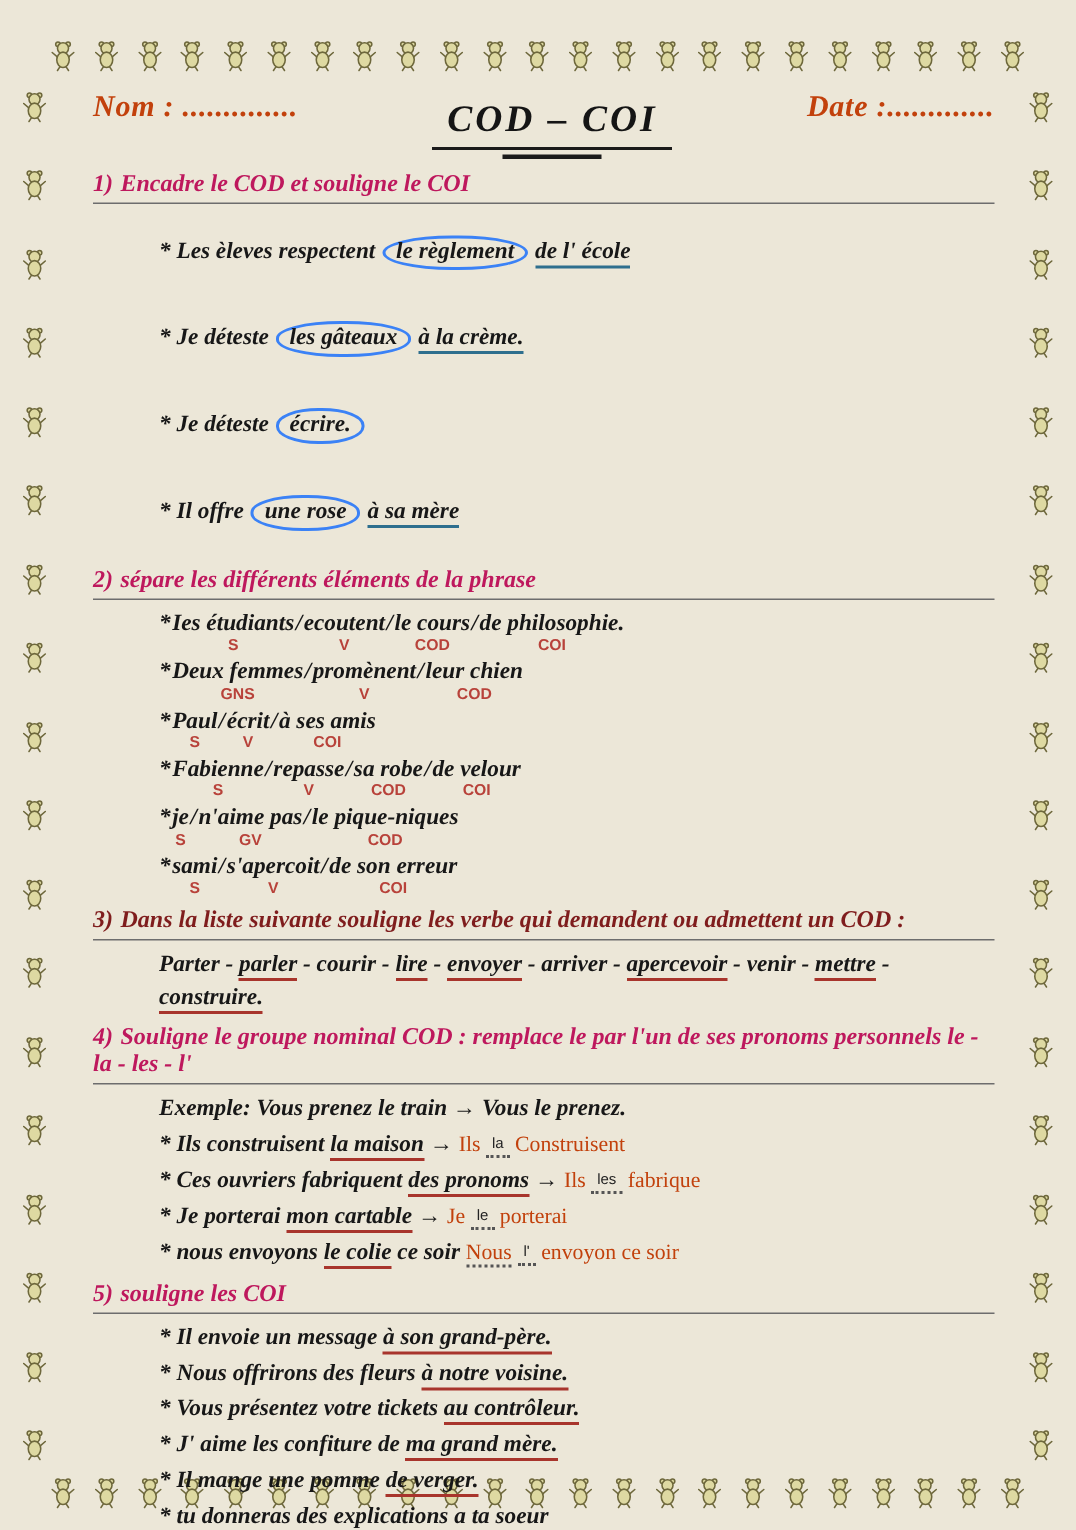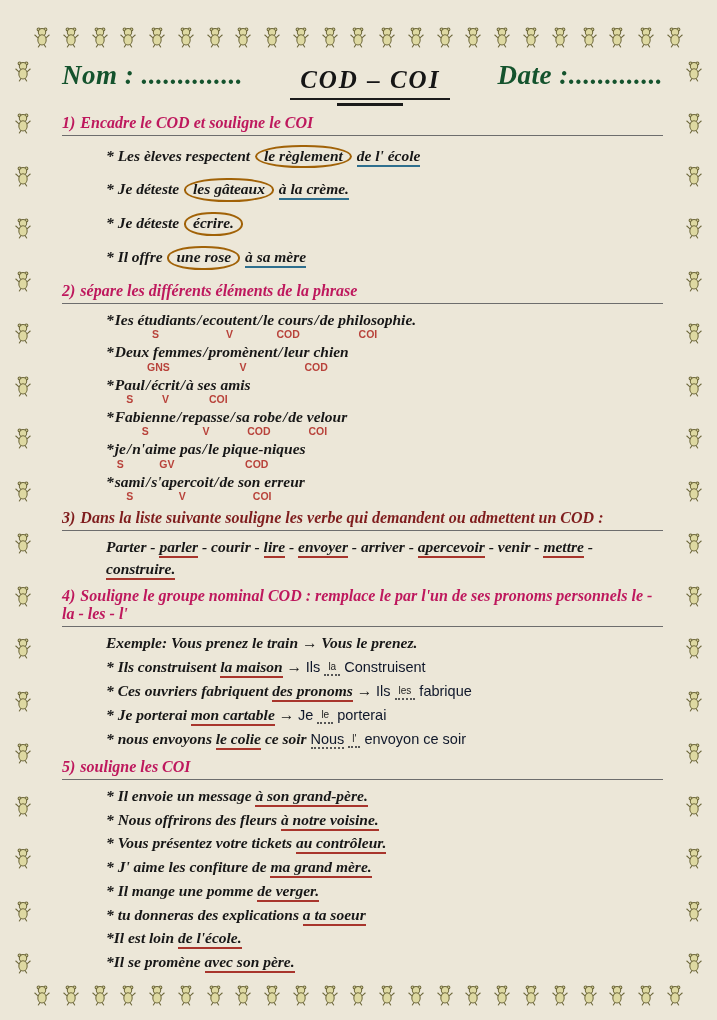--- a/index.html
+++ b/index.html
@@ -14,40 +14,40 @@
   .decor-row{position:absolute;left:34px;right:34px;display:flex;justify-content:space-between;height:24px;}
   #decor-top{top:26px;}
   #decor-bottom{bottom:12px;}
   .decor-col{position:absolute;top:60px;bottom:46px;width:20px;display:flex;flex-direction:column;justify-content:space-between;align-items:center;}
   #decor-left{left:13px;}
   #decor-right{right:13px;}
   .fig{width:16px;height:22px;display:block;}
   
   .content{position:absolute;top:50px;left:62px;right:54px;bottom:38px;}
   .header{display:flex;justify-content:space-between;align-items:flex-start;}
-  .nom,.date{font-size:27px;font-weight:bold;font-style:italic;color:#14532d;letter-spacing:.5px;padding-top:10px;}
+  .nom,.date{font-size:20px;font-weight:bold;font-style:italic;color:#c2410c;letter-spacing:.5px;padding-top:10px;}
   .title-wrap{margin-top:16px;text-align:left;}
   .title{font-size:25px;font-weight:bold;font-style:italic;letter-spacing:2px;color:#151515;border-bottom:2.5px solid #1b1b1b;padding:0 10px 4px;display:inline-block;}
   .title-rule2{width:66px;height:2.5px;background:#1b1b1b;margin:3px auto 0;}
   
   .section{margin-top:7px;}
   .sec-heading{font-size:16px;font-weight:bold;font-style:italic;border-bottom:1.4px solid #6d6d6d;padding:1px 0 3px;}
   .sec-heading.red{color:#be185d;}
   .sec-heading.dark{color:#7f1d1d;}
   .sec-num{margin-right:5px;}
   .items{padding-left:44px;padding-top:3px;}
   .line{font-size:15.5px;font-weight:bold;font-style:italic;color:#171717;margin:2px 0;line-height:1.4;}
   .line.labeled{line-height:1.25;margin:3px 0;}
   .line.labeled .lseg{display:inline-block;vertical-align:top;text-align:center;margin-right:1px;}
   .part-text{display:block;}
   .part-label{display:block;font-size:10.5px;line-height:9px;color:#b8423a;font-weight:bold;font-style:normal;font-family:"Liberation Sans", sans-serif;margin-top:1px;}
-  .seg-circle{display:inline-block;border:2px solid #a16207;border-radius:48%;padding:0 7px 2px;margin:4px 1px;line-height:1.15;}
+  .seg-circle{display:inline-block;border:2px solid #3b82f6;border-radius:48%;padding:0 7px 2px;margin:16px 1px;line-height:1.15;}
   .seg-ul-blue{border-bottom:2px solid #2e6f8e;padding-bottom:1px;}
   .seg-ul-red{border-bottom:2px solid #a8352c;padding-bottom:1px;}
-  .seg-ans{font-style:normal;font-weight:400;font-size:14.5px;font-family:Liberation Sans, sans-serif;color:#0f172a;}
+  .seg-ans{font-style:normal;font-weight:400;font-size:14.5px;font-family:Liberation Serif, serif;color:#c2410c;}
   .seg-fill{font-style:normal;font-weight:400;font-size:10px;font-family:"Liberation Sans", sans-serif;color:#232323;border-bottom:2px dotted #555;padding:0 4px;position:relative;top:-2px;display:inline-block;}
   .seg-dotted{border-bottom:2px dotted #555;}
 </style>
 </head>
 <body>
 
 <svg width="0" height="0" style="position:absolute" aria-hidden="true">
   <defs>
     <g id="figsym" stroke="#6e683c" stroke-width="1.3" fill="#ded9a2" stroke-linecap="round">
       <line x1="5" y1="14" x2="1" y2="10.5"></line>

